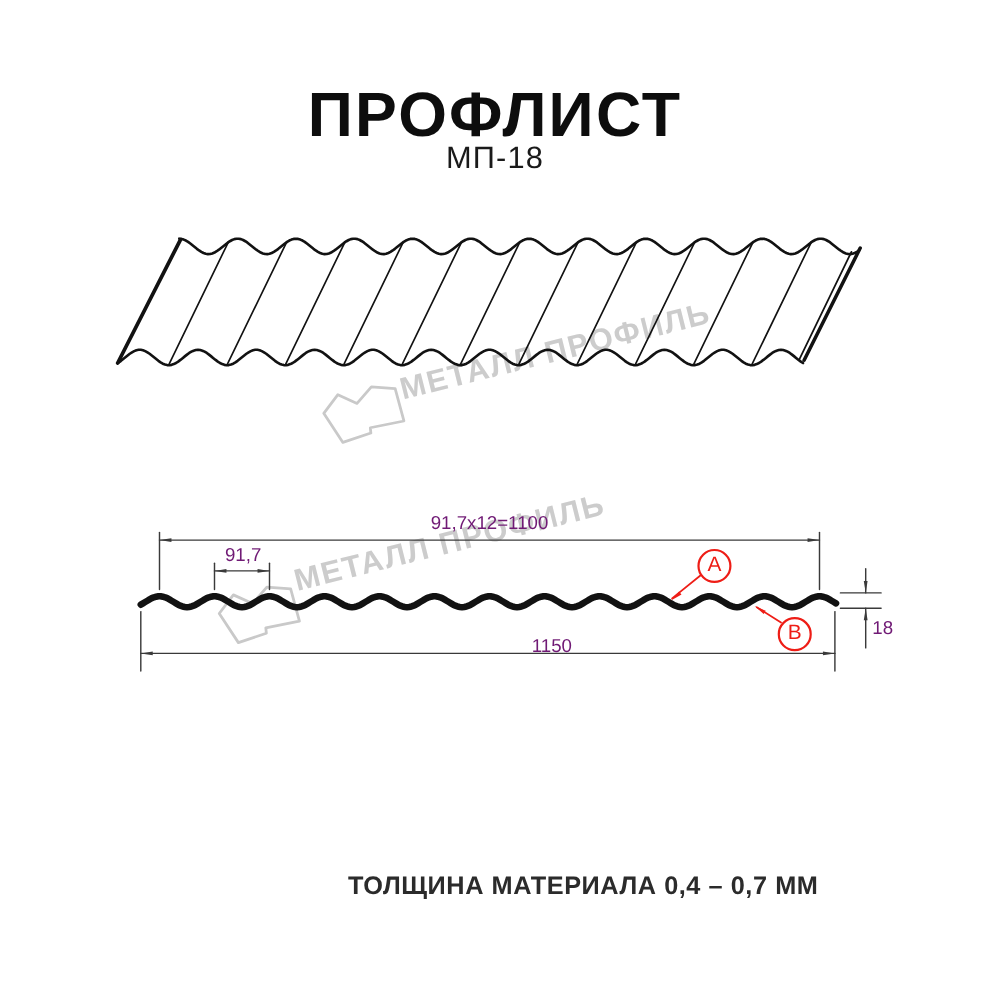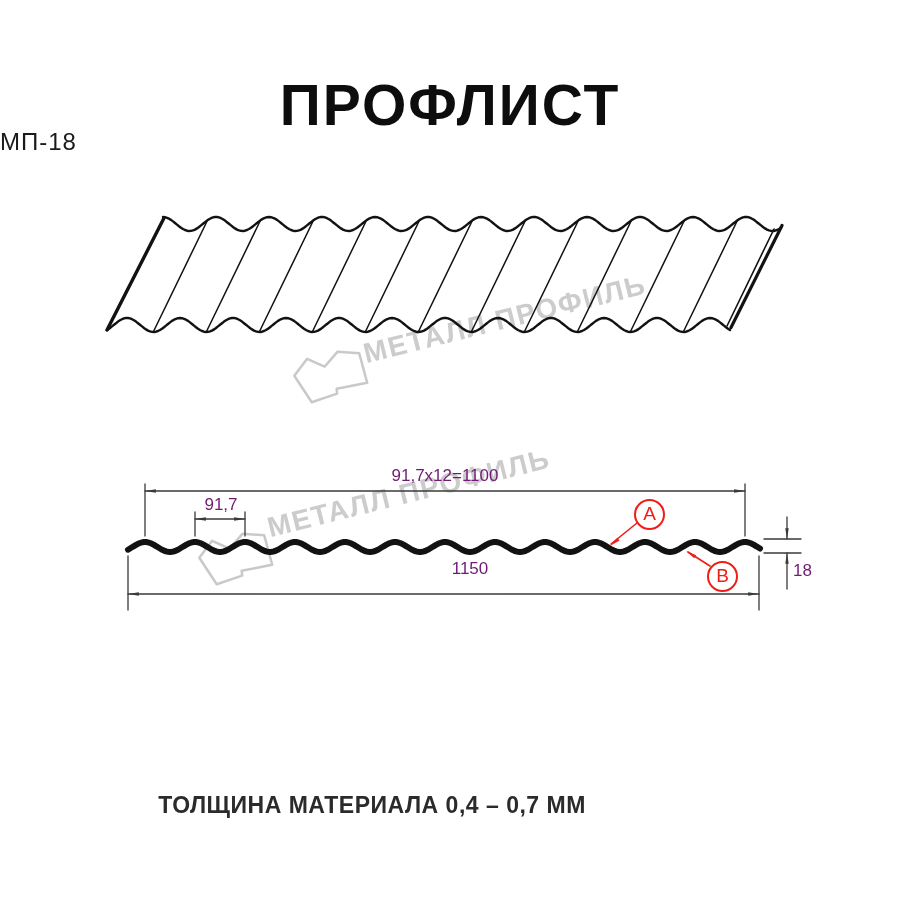--- a/index.html
+++ b/index.html
@@ -6,40 +6,40 @@
   body{
     width:900px;height:900px;background:#ffffff;position:relative;overflow:hidden;
     font-family:"Liberation Sans",sans-serif;
   }
   .abs{position:absolute;}
   .title{
     left:0;top:72px;width:900px;text-align:center;
     font-size:57px;font-weight:800;letter-spacing:2px;color:#0d0d0d;z-index:4;
   }
   .subtitle{
-    left:0;top:128px;width:900px;text-align:left;
-    font-size:24px;font-weight:500;letter-spacing:1px;color:#1a1a1a;z-index:4;
+    left:0;top:128px;width:900px;text-align:center;
+    font-size:28px;font-weight:500;letter-spacing:1px;color:#1a1a1a;z-index:4;
   }
   .footer-note{
-    left:0;top:792px;width:744px;text-align:center;
+    left:0;top:792px;width:744px;text-align:right;
     font-size:23px;font-weight:700;letter-spacing:0.5px;color:#2b2b2b;z-index:4;
   }
   .wm{z-index:1;}
   .wm-text{
     display:inline-block;white-space:nowrap;transform-origin:0 100%;
     transform:rotate(-14deg);
     font-size:28px;font-weight:800;letter-spacing:1.5px;color:#cccccc;z-index:1;
   }
   #drawing{left:0;top:0;z-index:2;pointer-events:none;}
   .dim-label{
     font-size:17px;color:#701a75;z-index:3;white-space:nowrap;
   }
   .dim-top{left:375px;top:466px;width:140px;text-align:center;}
   .dim-pitch{left:191px;top:495px;width:60px;text-align:center;}
-  .dim-width{left:420px;top:559px;width:100px;text-align:center;}
+  .dim-width{left:420px;top:578px;width:100px;text-align:right;}
   .dim-height{left:793px;top:561px;text-align:center;}
   .callout{
     width:27px;height:27px;border-radius:50%;
     border:2.5px solid #ee1d16;color:#ee1d16;
     font-size:19px;font-weight:400;line-height:26px;text-align:center;
     z-index:3;background:transparent;
   }
   .callout-a{left:634px;top:499px;}
   .callout-b{left:707px;top:561px;}
 </style>

